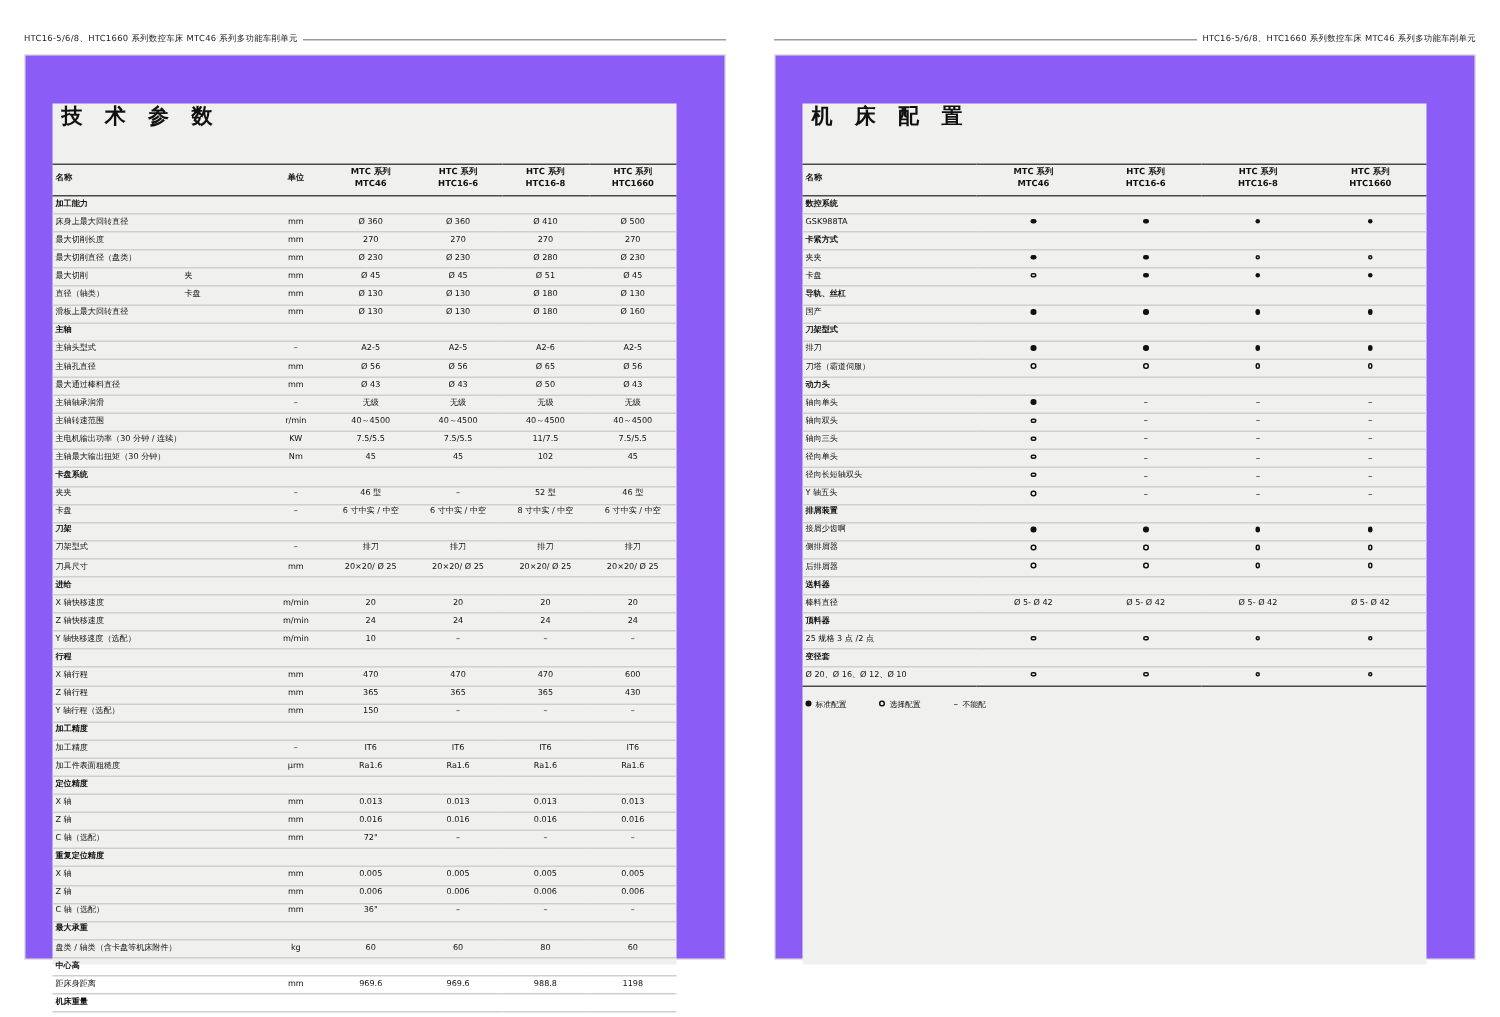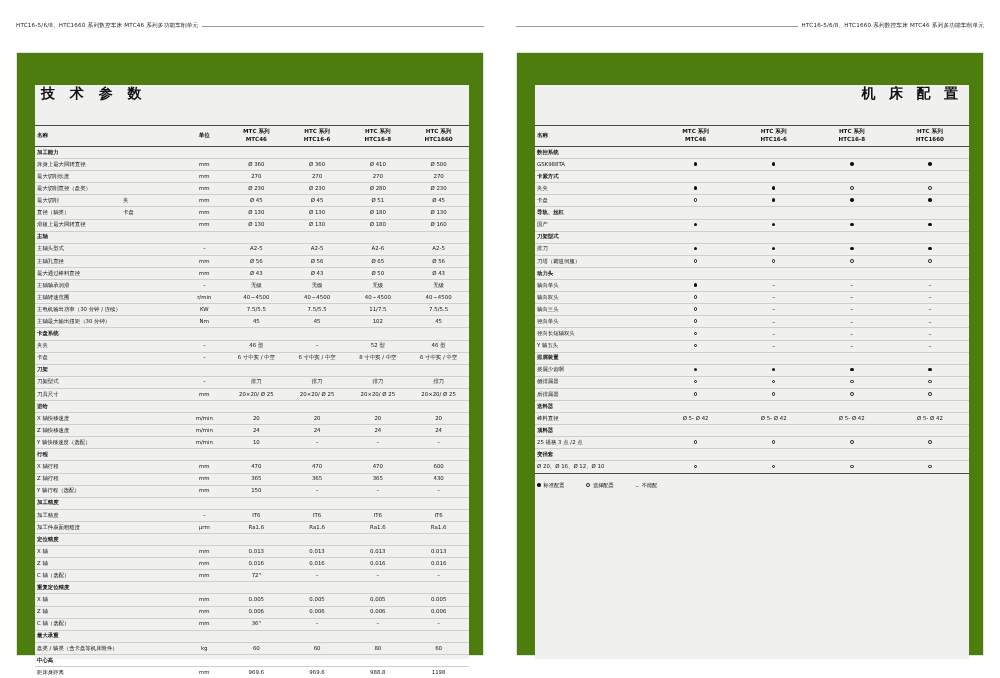--- a/index.html
+++ b/index.html
@@ -29,39 +29,39 @@
     align-items:center;
     gap:4px;
     white-space:nowrap;
   }
   .run-head .rule{flex:1;height:1px;background:#9a9a9a;}
   .sheet.left .run-head{justify-content:flex-start;}
   .sheet.right .run-head{justify-content:flex-end;}
 
   .panel{
     position:relative;
-    margin-top:22px;
-    background:#4d7c0f;
+    margin-top:6px;
+    background:#8b5cf6;
     border:1px solid #e2e2df;
     height:604px;
     box-sizing:border-box;
-    padding:18px 14px 10px 18px;
+    padding:18px 32px 10px 18px;
   }
   .panel .inner{
     background:#f0f0ee;
     height:100%;
   }
   .big-title{
     font-size:14px;
     letter-spacing:5px;
     font-weight:bold;
     color:#111;
     margin:14px 0 22px 6px;
   }
-  .sheet.right .big-title{text-align:right;margin-right:6px;font-family:Liberation Serif, serif;}
+  .sheet.right .big-title{margin-right:6px;}
 
   table{
     width:100%;
     border-collapse:collapse;
     font-size:5.4px;
     color:#111;
   }
   th,td{
     padding:0;
     line-height:1.05;

